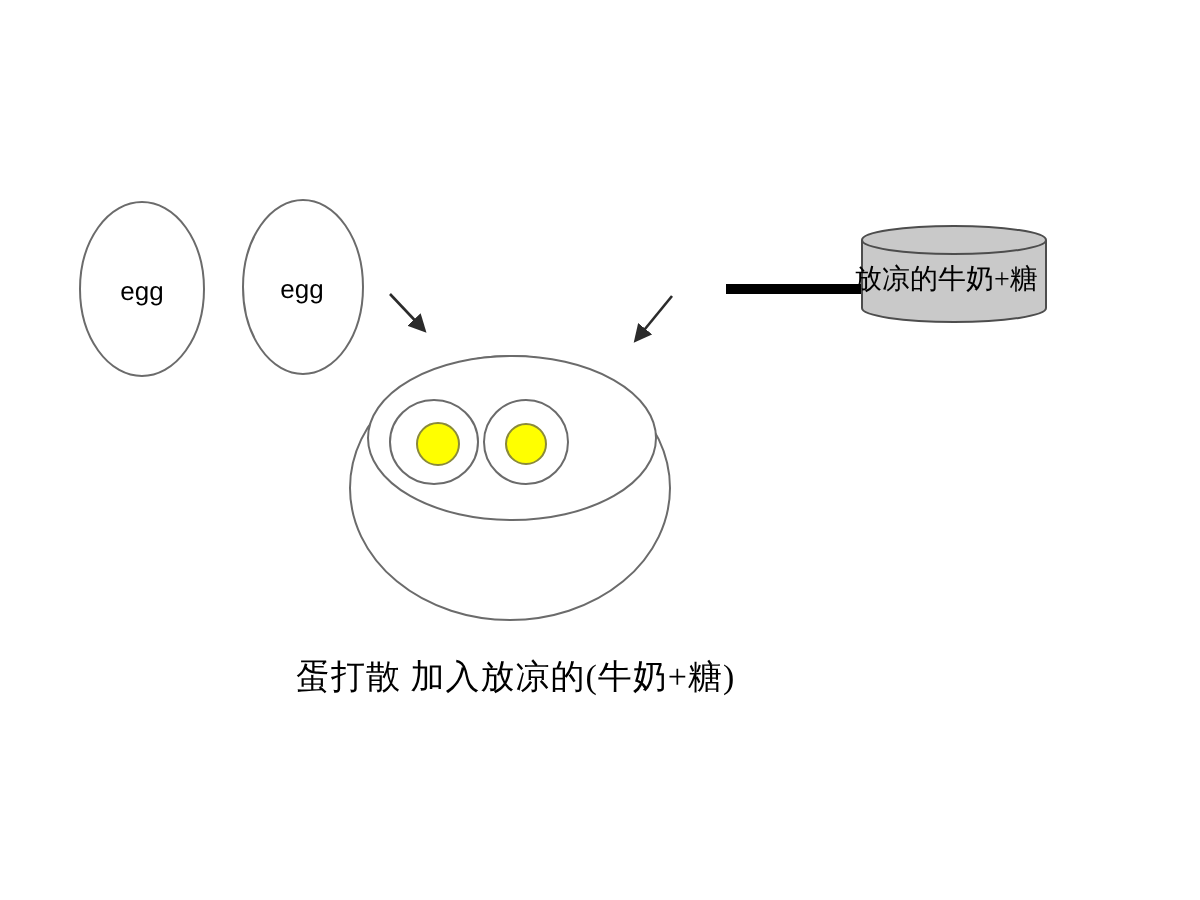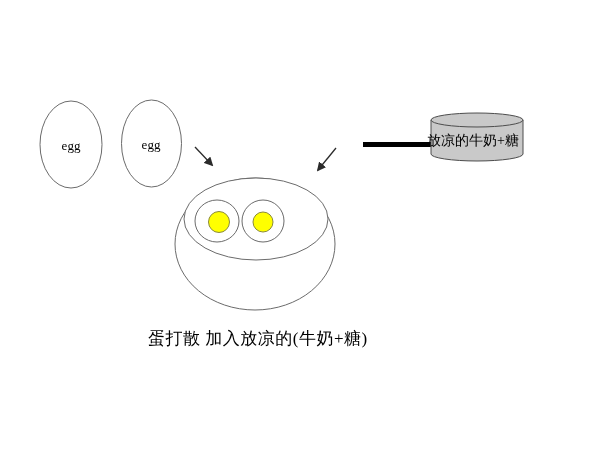--- a/index.html
+++ b/index.html
@@ -45,21 +45,21 @@
   }
   .label {
     position: absolute;
     color: var(--text, #000000);
     white-space: nowrap;
   }
   .egg-label {
     width: 60px;
     text-align: center;
     font-size: 13px;
-    font-family: Liberation Serif, serif;
+    font-family: Liberation Sans, sans-serif;
   }
   .container-label {
     font-size: 14px;
     line-height: 16px;
     font-family: "Liberation Serif", serif;
   }
   .caption {
     font-size: 17px;
     line-height: 21px;
     letter-spacing: 0.5px;

